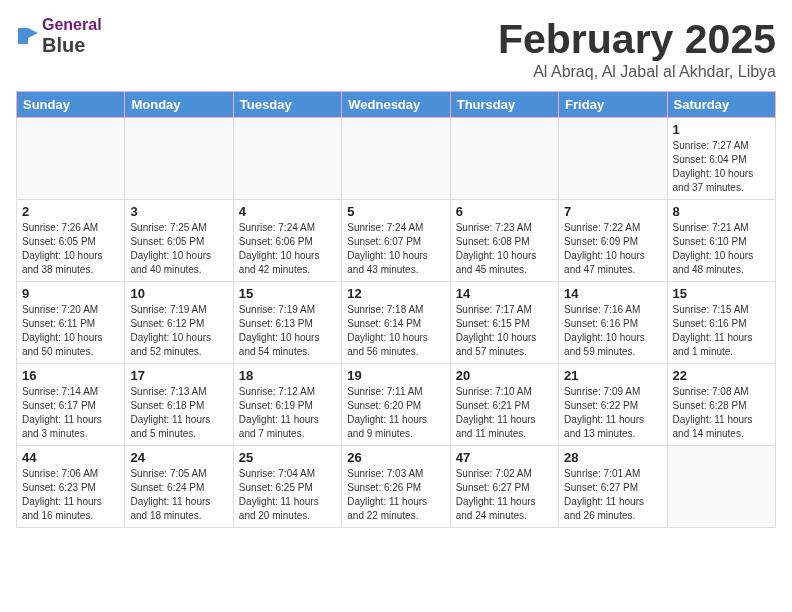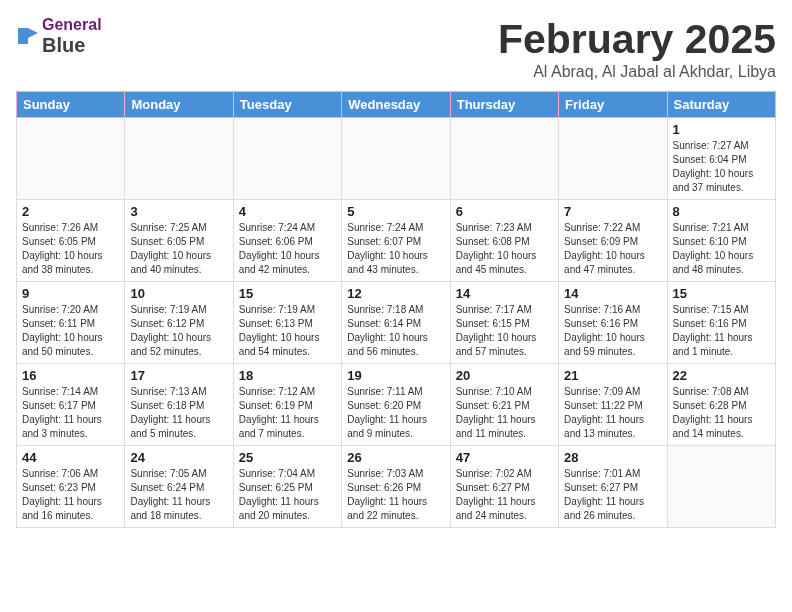--- a/index.html
+++ b/index.html
@@ -259,21 +259,21 @@
           </td>
           <td>
             <span class="day-num">20</span>
             <div class="day-detail">Sunrise: 7:10 AM
 Sunset: 6:21 PM
 Daylight: 11 hours and 11 minutes.</div>
           </td>
           <td>
             <span class="day-num">21</span>
             <div class="day-detail">Sunrise: 7:09 AM
-Sunset: 11:22 PM
+Sunset: 6:22 PM
 Daylight: 11 hours and 13 minutes.</div>
           </td>
           <td>
             <span class="day-num">22</span>
             <div class="day-detail">Sunrise: 7:08 AM
 Sunset: 6:28 PM
 Daylight: 11 hours and 14 minutes.</div>
           </td>
         </tr>
         <tr>

